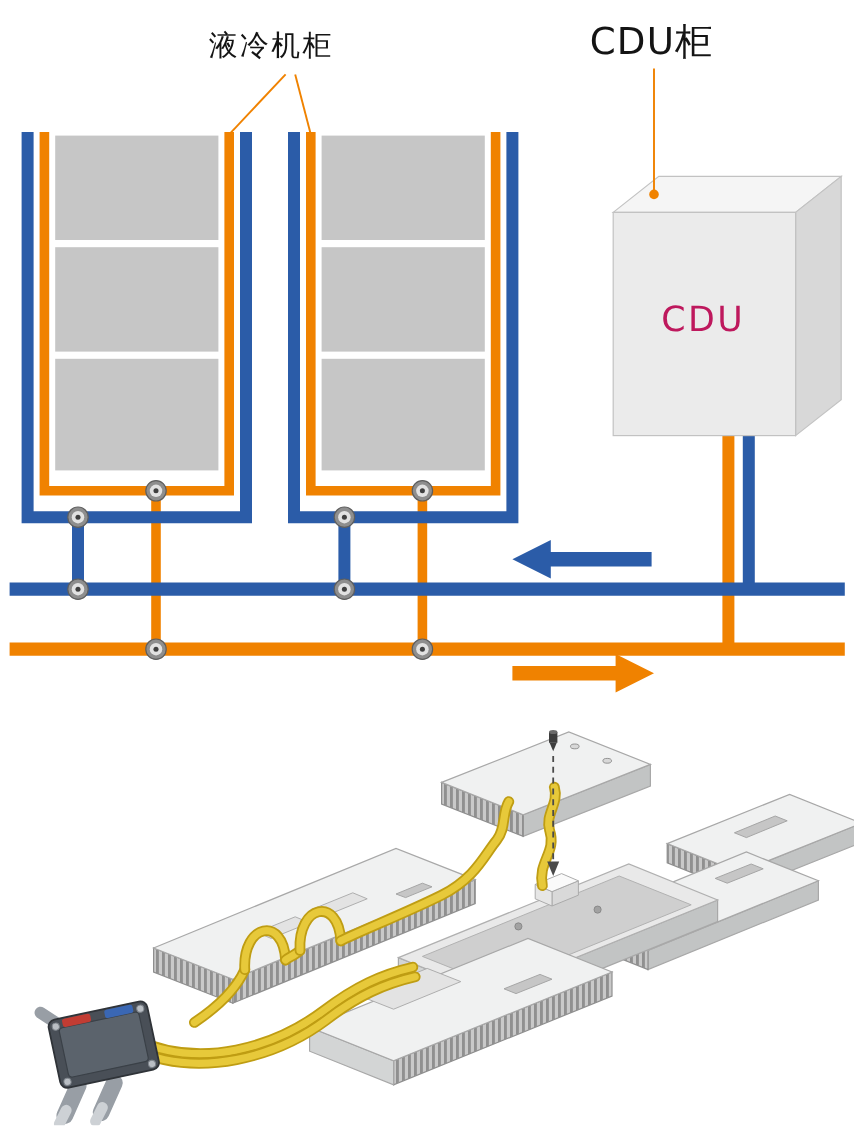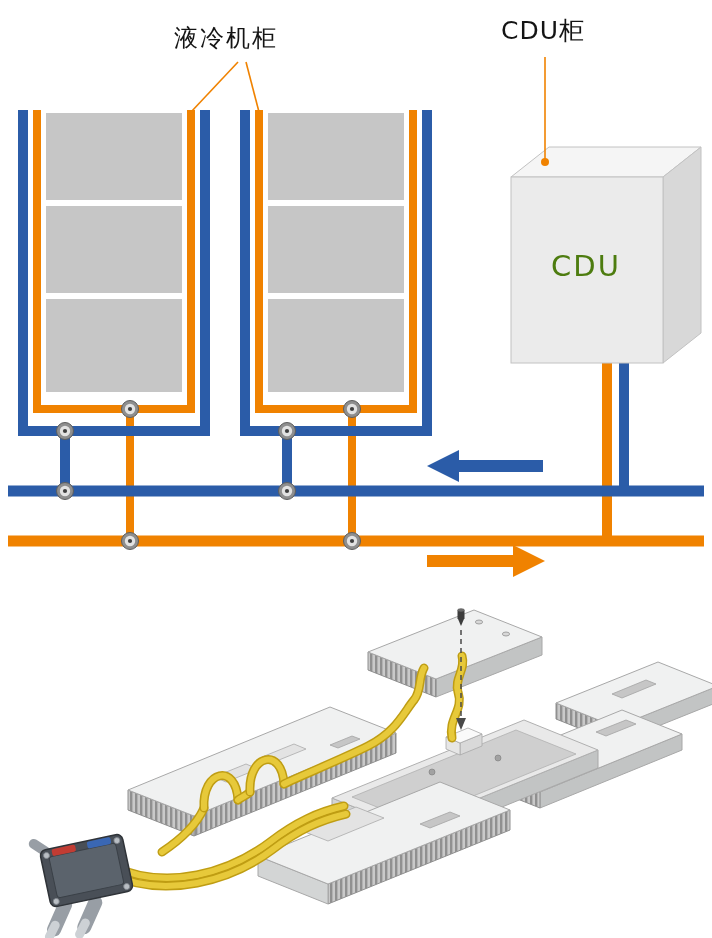--- a/index.html
+++ b/index.html
@@ -3,22 +3,22 @@
 <meta charset="utf-8">
 <style>
   html,body{margin:0;padding:0;background:#fff;}
   .canvas{
     position:relative;width:712px;height:938px;background:#ffffff;overflow:hidden;
     font-family:"DejaVu Sans",sans-serif;
   }
   .scene{position:absolute;left:0;top:0;}
   .label{position:absolute;transform:translateX(-50%);white-space:nowrap;color:#141414;}
   .label-cabinet{left:226px;top:22px;font-size:24px;letter-spacing:2px;}
-  .label-cdu{left:543px;top:14px;font-size:25px;letter-spacing:1px;}
-  .label-cdu-box{left:586px;top:249px;font-size:29px;letter-spacing:2px;color:#4d7c0f;}
+  .label-cdu{left:543px;top:14px;font-size:31px;letter-spacing:1px;}
+  .label-cdu-box{left:586px;top:249px;font-size:29px;letter-spacing:2px;color:#be185d;}
 
   
   .f-blue{fill:var(--pipe-blue,#2B5CA8);}
   .f-orange{fill:var(--pipe-orange,#F08200);}
   .s-blue{stroke:var(--pipe-blue,#2B5CA8);fill:none;}
   .s-orange{stroke:var(--pipe-orange,#F08200);fill:none;}
   .block{fill:var(--server-gray,#C6C6C6);}
   .tube-out{stroke:#bf9d13;fill:none;stroke-linecap:round;stroke-linejoin:round;stroke-width:9;}
   .tube-in{stroke:var(--tube-yellow,#E7C93A);fill:none;stroke-linecap:round;stroke-linejoin:round;stroke-width:6;}
   .board-top{fill:#f0f1f1;stroke:#a8a8a8;stroke-width:1;}

